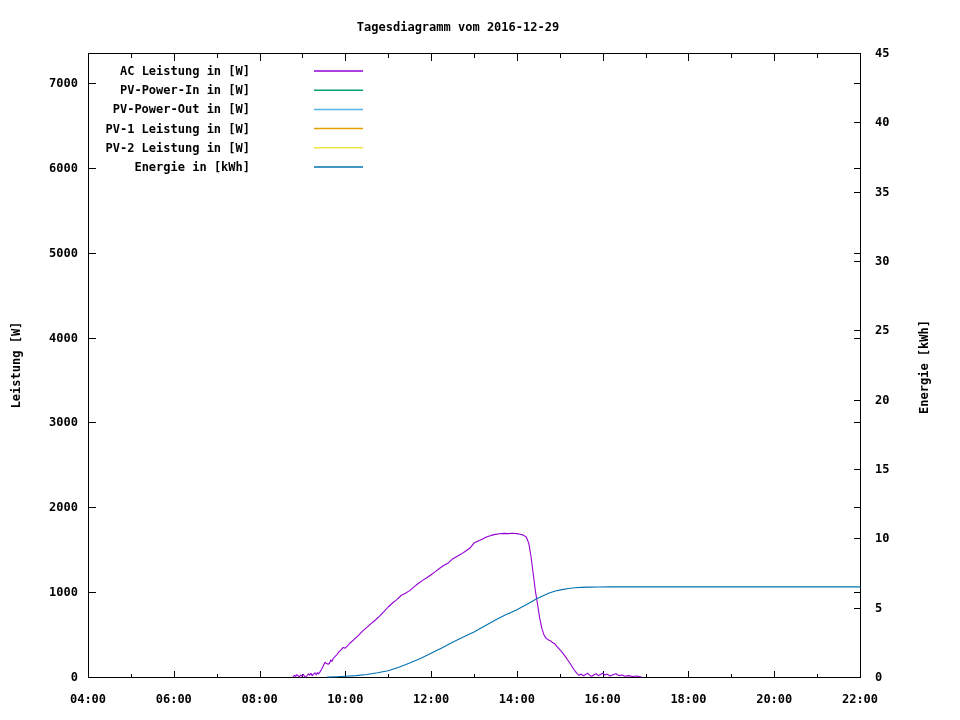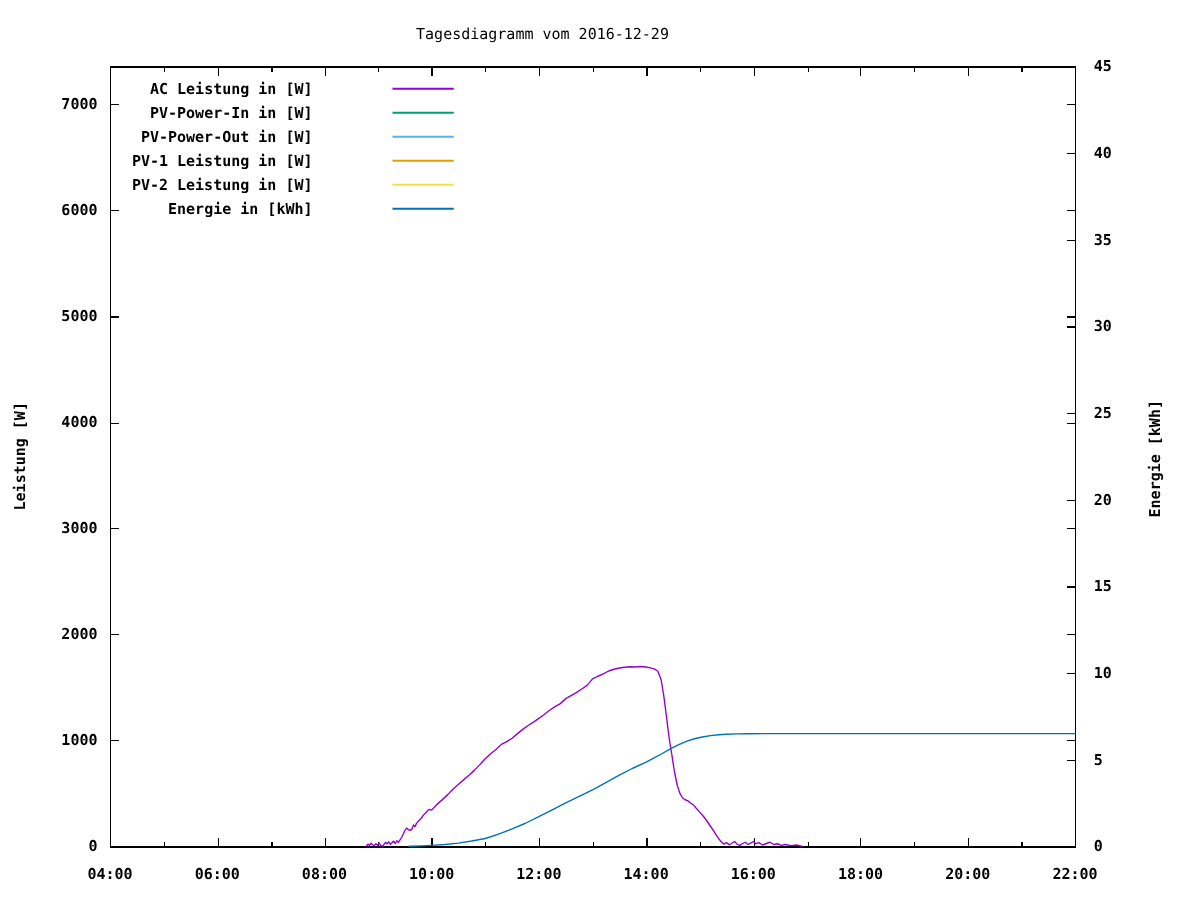--- a/index.html
+++ b/index.html
@@ -3,21 +3,21 @@
 <meta charset="utf-8">
 <style>
   html,body{margin:0;padding:0;}
   body{
     width:960px;height:720px;background:#ffffff;position:relative;
     font-family:"DejaVu Sans Mono","Liberation Mono",monospace;
     color:#000;
   }
   .chart-title{
     position:absolute;top:20px;left:0;width:868px;text-align:center;
-    font-size:12px;font-weight:normal;white-space:nowrap;
+    font-size:12px;font-weight:bold;white-space:nowrap;padding-left:24px;
   }
   .ylabel{
     position:absolute;font-size:12px;font-weight:bold;white-space:nowrap;
     transform:translate(-50%,-50%) rotate(-90deg);
   }
   .ylabel.left{left:16px;top:365px;}
   .ylabel.right{left:924px;top:367px;}
   svg text{
     font-family:"DejaVu Sans Mono","Liberation Mono",monospace;
     font-size:12px;font-weight:bold;fill:#000;

